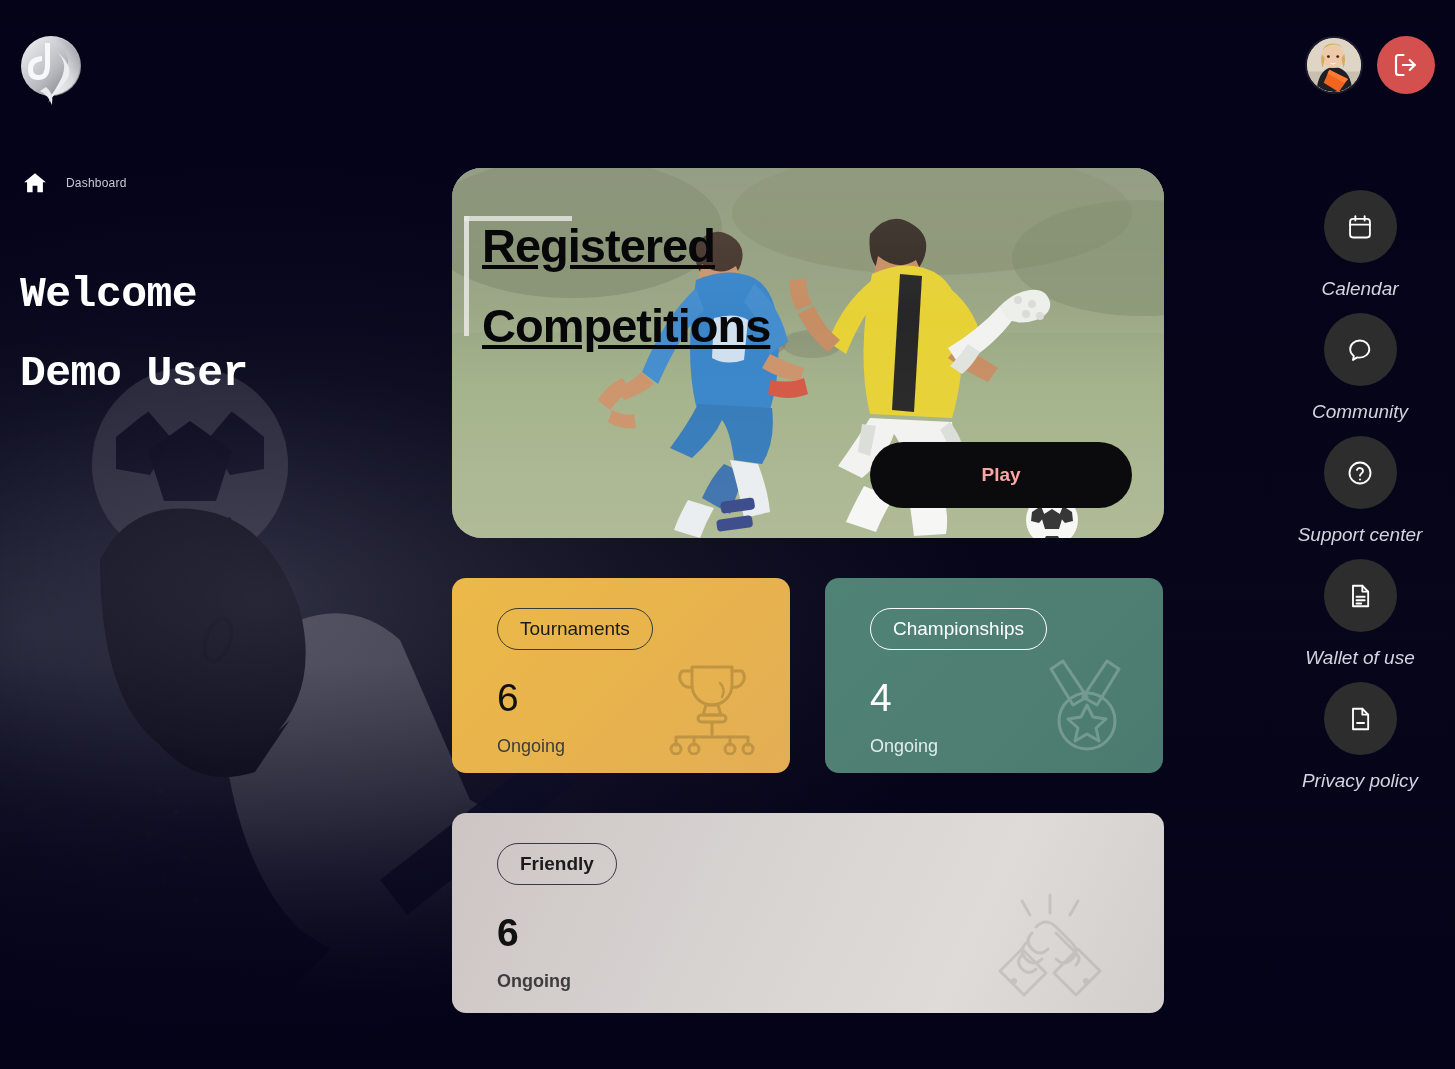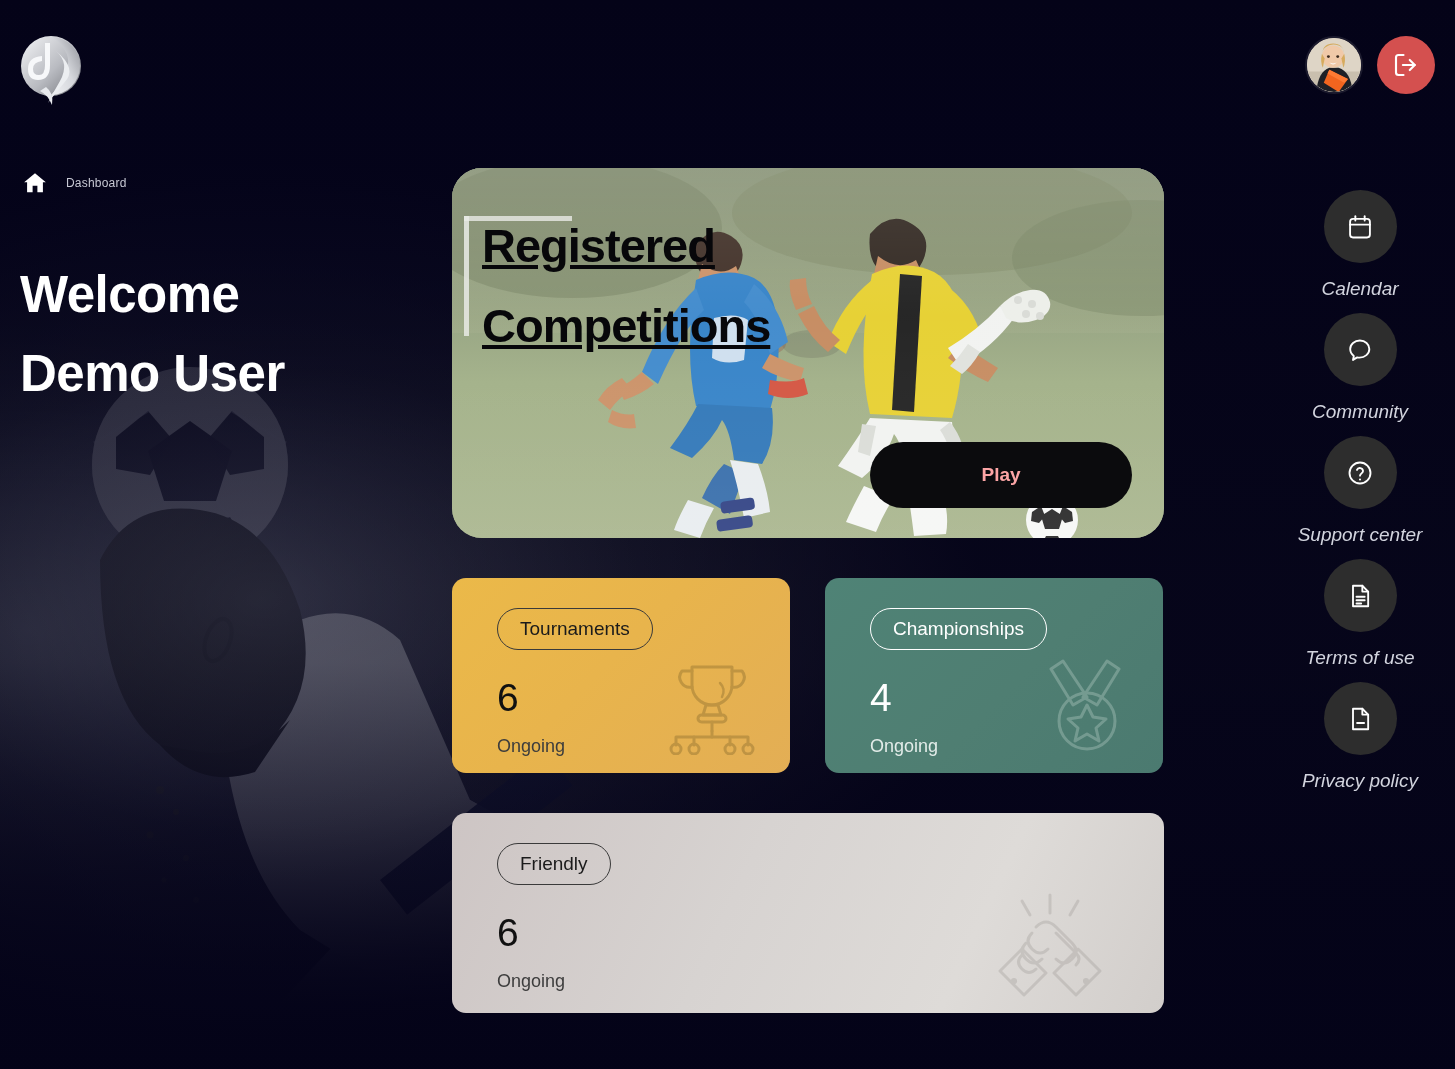--- a/index.html
+++ b/index.html
@@ -77,25 +77,26 @@
   }
   .breadcrumb-label {
     color: #c8c9d4; font-size: 12px; letter-spacing: .2px;
   }
 
   
   .welcome {
     position: absolute; left: 20px; top: 255px;
     z-index: 20;
     color: #ffffff;
-    font-size: 51px;
+    font-size: 43px;
     font-weight: 700;
     line-height: 79px;
     letter-spacing: -0.5px;
     max-width: 420px;
+    font-family: Liberation Mono, monospace;
   }
   .welcome div { white-space: nowrap; }
 
   
   .center-col {
     position: absolute;
     left: 452px; top: 168px;
     width: 712px;
     z-index: 15;
   }
@@ -143,21 +144,21 @@
     display: flex; gap: 35px;
     margin-top: 40px;
   }
   .stat-card {
     position: relative;
     width: 338px; height: 195px;
     border-radius: 14px;
     overflow: hidden;
     padding: 30px 0 0 45px;
   }
-  .stat-card.wide { width: 728px; height: 200px; }
+  .stat-card.wide { width: 728px; height: 200px; font-weight: bold; }
   .stat-card.gold {
     background: linear-gradient(135deg, #ebb949 0%, #e8b44c 45%, #e3ae55 100%);
   }
   .stat-card.teal {
     background: linear-gradient(135deg, #4f8376 0%, #4f7e72 55%, #4b7a70 100%);
   }
   .stat-card.pearl {
     background: linear-gradient(115deg, #cdc5c4 0%, #d7d3d1 40%, #dedbd8 72%, #d2cecb 100%);
   }
   .pill {
@@ -552,21 +553,21 @@
     <div class="side-item">
       <div class="side-circle">
         <svg width="28" height="28" viewBox="0 0 24 24" fill="none" stroke="#ffffff" stroke-width="1.6" stroke-linecap="round" stroke-linejoin="round" aria-hidden="true">
           <path d="M6 3.2 h8 l5 5 v12.6 H6 Z"></path>
           <polyline points="14,3.2 14,8.2 19,8.2"></polyline>
           <line x1="9" y1="12.6" x2="16" y2="12.6"></line>
           <line x1="9" y1="15.6" x2="16" y2="15.6"></line>
           <line x1="9" y1="18.4" x2="13" y2="18.4"></line>
         </svg>
       </div>
-      <div class="side-label">Terms of use</div>
+      <div class="side-label">Wallet of use</div>
     </div>
 
     <div class="side-item">
       <div class="side-circle">
         <svg width="28" height="28" viewBox="0 0 24 24" fill="none" stroke="#ffffff" stroke-width="1.6" stroke-linecap="round" stroke-linejoin="round" aria-hidden="true">
           <path d="M6 3.2 h8 l5 5 v12.6 H6 Z"></path>
           <polyline points="14,3.2 14,8.2 19,8.2"></polyline>
           <line x1="9.5" y1="15.4" x2="15.5" y2="15.4"></line>
         </svg>
       </div>

